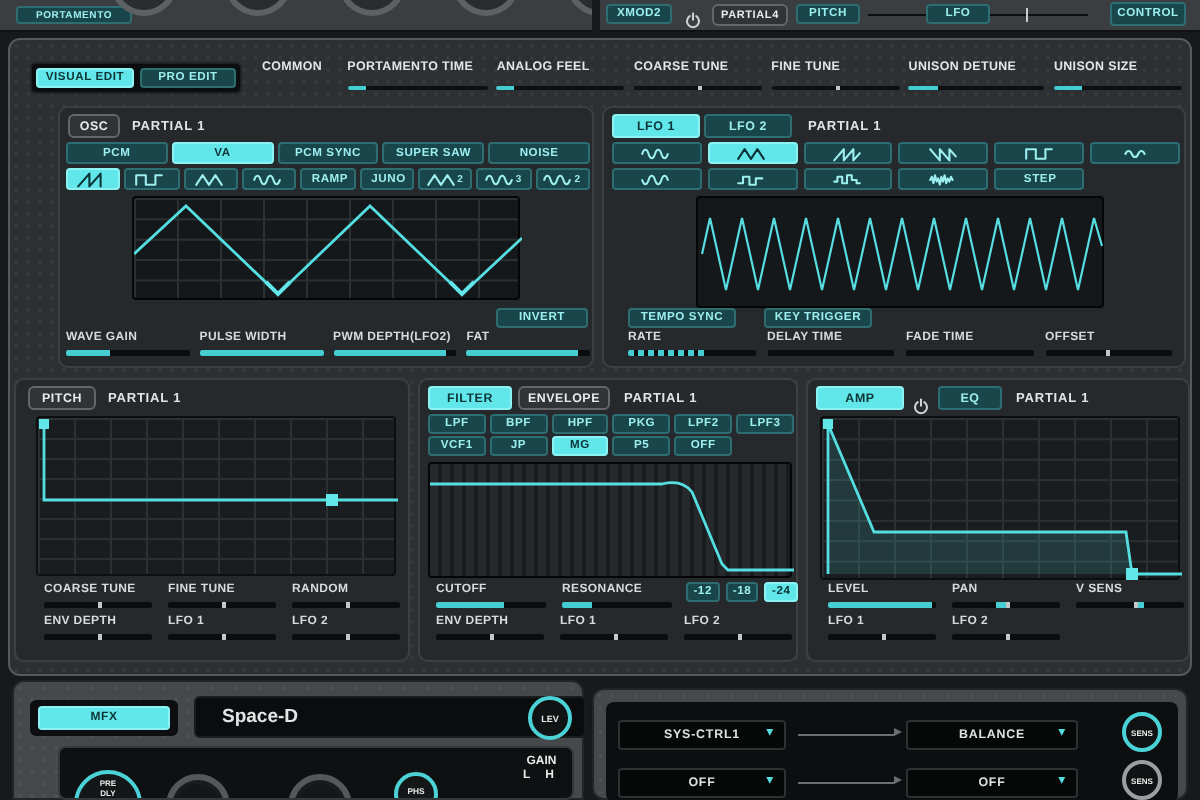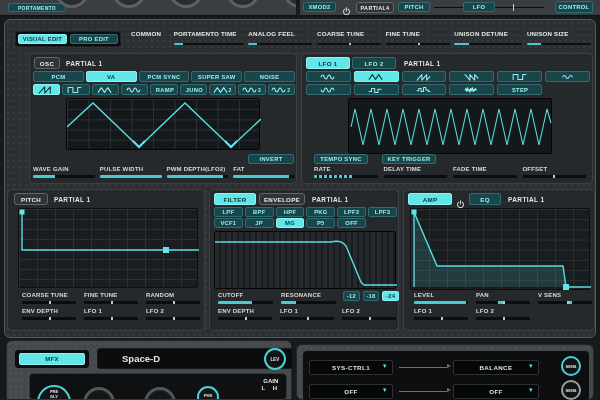--- a/index.html
+++ b/index.html
@@ -602,21 +602,21 @@
               <div class="notch" style="left: 50%;"></div>
             </div>
           </div>
       </div>
     </div>
   </div>
 
   <div class="bframe" style="left:6px;top:340px;width:286px;height:60px;border-radius:6px 6px 0 0;">
     <div class="abs" style="left:8px;top:9px;width:74px;height:18px;background:#0c0e0f;border-radius:3px;"></div>
     <div class="btn sel abs" style="left:12px;top:12px;width:66px;height:12px;font-size:6px;">MFX</div>
-    <div class="abs" style="left:90px;top:7px;width:196px;height:21px;background:#0a0c0d;border:1px solid #191c1d;border-radius:3px;display:flex;align-items:center;padding-left:24px;color:#e3e5e6;font-size:9.5px;font-weight:700;">Space-D</div>
+    <div class="abs" style="left:90px;top:7px;width:196px;height:21px;background:#0a0c0d;border:1px solid #191c1d;border-radius:3px;display:flex;align-items:center;padding-left:13px;color:#e3e5e6;font-size:9.5px;font-weight:700;">Space-D</div>
     <div class="knobring abs" style="left:257px;top:7px;width:22px;height:22px;border:2px solid #4ad2d6;font-size:4.5px;">LEV</div>
 
     <div class="abs" style="left:22px;top:32px;width:258px;height:27px;background:#0e1011;border:1px solid #35383a;border-radius:4px;overflow:hidden;">
       <div class="bigknob" style="left:7px;top:11px;width:34px;height:34px;border:2.5px solid #4ad2d6;">
         <div style="position:absolute;left:0;right:0;top:3px;text-align:center;font-size:4px;line-height:4.5px;font-weight:700;color:#e8eaea;width:16px;margin:0 auto;">PRE DLY</div>
       </div>
       <div class="bigknob" style="left:53px;top:13px;width:32px;height:32px;border:3px solid #54585a;box-shadow:inset 0 0 0 2px #191c1d;"></div>
       <div class="bigknob" style="left:114px;top:13px;width:32px;height:32px;border:3px solid #54585a;box-shadow:inset 0 0 0 2px #191c1d;"></div>
       <div class="bigknob" style="left:167px;top:12px;width:22px;height:22px;border:2px solid #4ad2d6;">
         <div style="position:absolute;left:0;right:0;top:5px;text-align:center;font-size:4.2px;font-weight:700;color:#e8eaea;">PHS</div>

